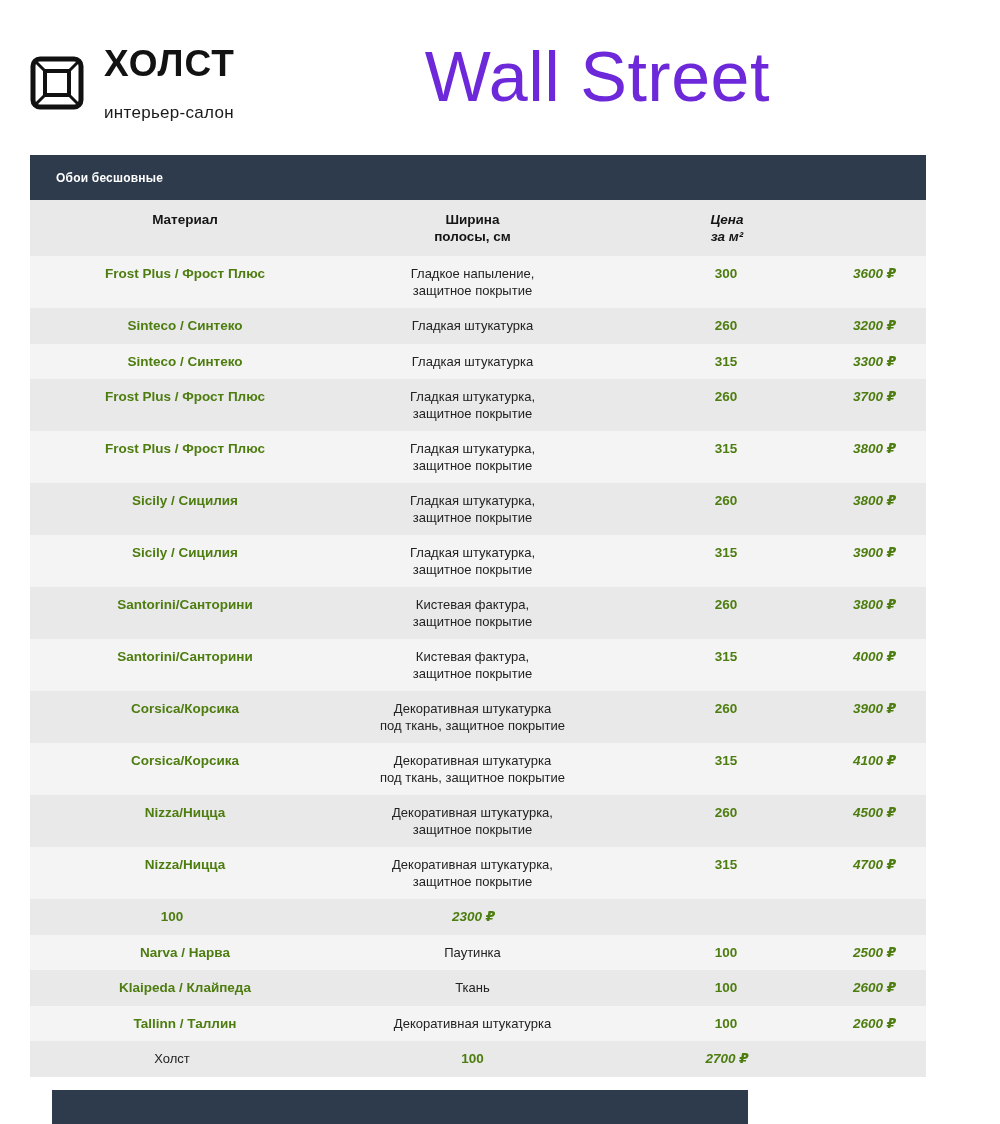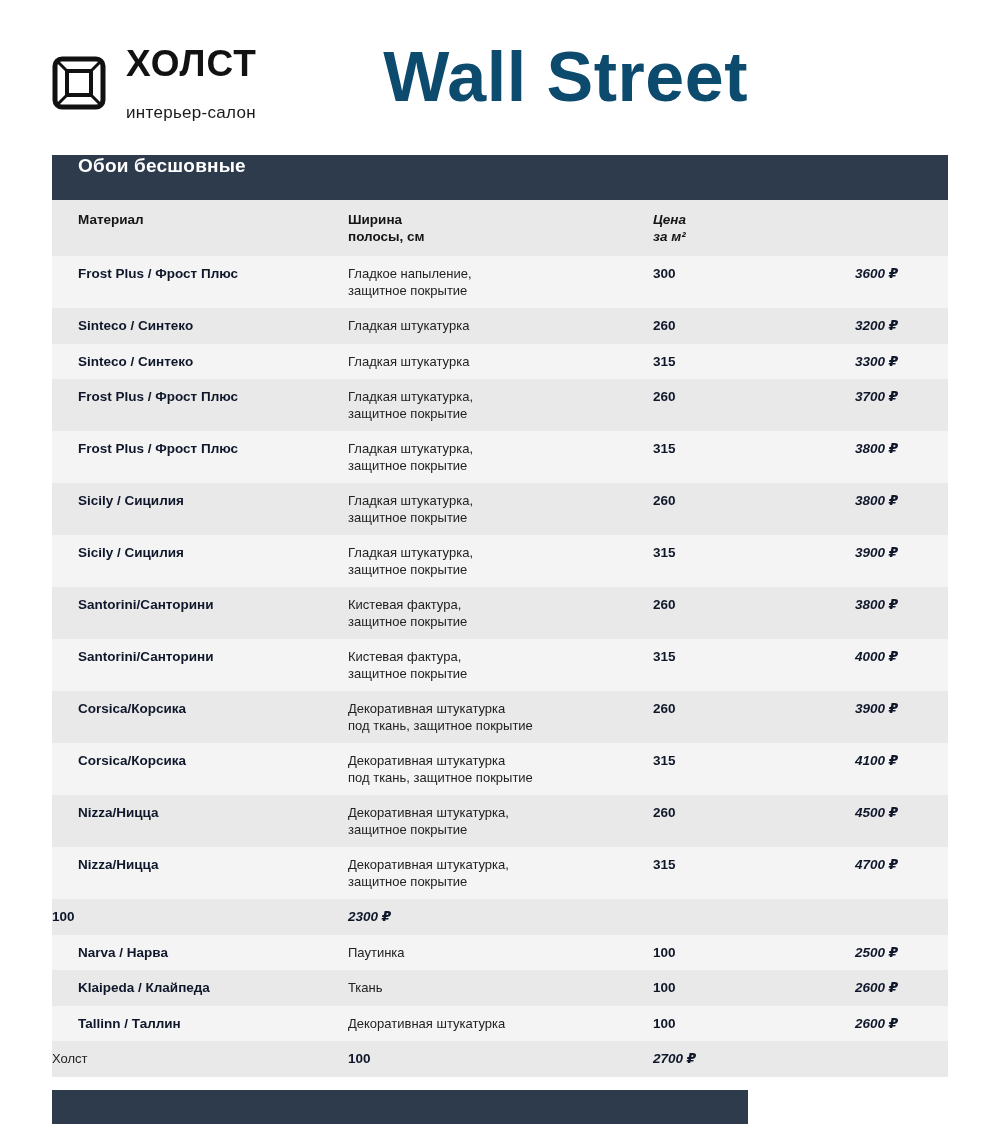--- a/index.html
+++ b/index.html
@@ -9,21 +9,21 @@
     height: 1124px;
     font-family: "Liberation Sans", "DejaVu Sans", sans-serif;
     color: #151515;
     position: relative;
     overflow: hidden;
   }
   .page {
     position: relative;
     width: 800px;
     height: 1124px;
-    padding: 0 52px;
+    padding: 0 30px;
   }
 
   
   .page-header {
     display: flex;
     justify-content: space-between;
     align-items: flex-start;
     padding-top: 44px;
     height: 155px;
   }
@@ -39,43 +39,44 @@
     line-height: 1.1;
   }
   .brand-tagline {
     font-size: 17px;
     color: #1a1a1a;
     margin-top: 18px;
     letter-spacing: 0.3px;
   }
   .watermark {
     font-size: 70px;
-    font-weight: bold;
-    color: #0c4a6e;
+    font-weight: normal;
+    color: #6d28d9;
     line-height: 0.95;
     letter-spacing: 0.5px;
     white-space: nowrap;
   }
 
   
   .price-table { width: 896px; }
   .table-title-bar {
     height: 45px;
     background: #2d3b4d;
     color: #ffffff;
     display: flex;
-    align-items: flex-start;
+    align-items: center;
     padding-left: 26px;
     font-weight: bold;
-    font-size: 19px;
+    font-size: 12px;
     letter-spacing: 0.2px;
   }
   .grid-row {
     display: grid;
     grid-template-columns: 296px 305px 202px 1fr;
+    text-align: center;
   }
   .cell {
     padding-top: 10px;
     padding-bottom: 9px;
     font-size: 13px;
     line-height: 16.5px;
     white-space: pre-line;
   }
   .col-material { padding-left: 26px; padding-right: 12px; }
   .col-texture  { padding-right: 12px; }
@@ -84,21 +85,21 @@
 
   .table-header-row {
     background: #e9e9e9;
     font-weight: bold;
   }
   .table-header-row .cell { padding-top: 12px; padding-bottom: 11px; font-size: 13.5px; }
 
   .table-row:nth-child(odd)  { background: #f4f4f4; }
   .table-row:nth-child(even) { background: #e9e9e9; }
 
-  .material, .width, .price { font-weight: bold; font-size: 13.5px; color: #0f172a; }
+  .material, .width, .price { font-weight: bold; font-size: 13.5px; color: #4d7c0f; }
   .texture { color: #222; }
 
   
   .footer-bar {
     position: absolute;
     left: 52px;
     right: 52px;
     bottom: 0;
     height: 34px;
     background: #2d3b4d;

